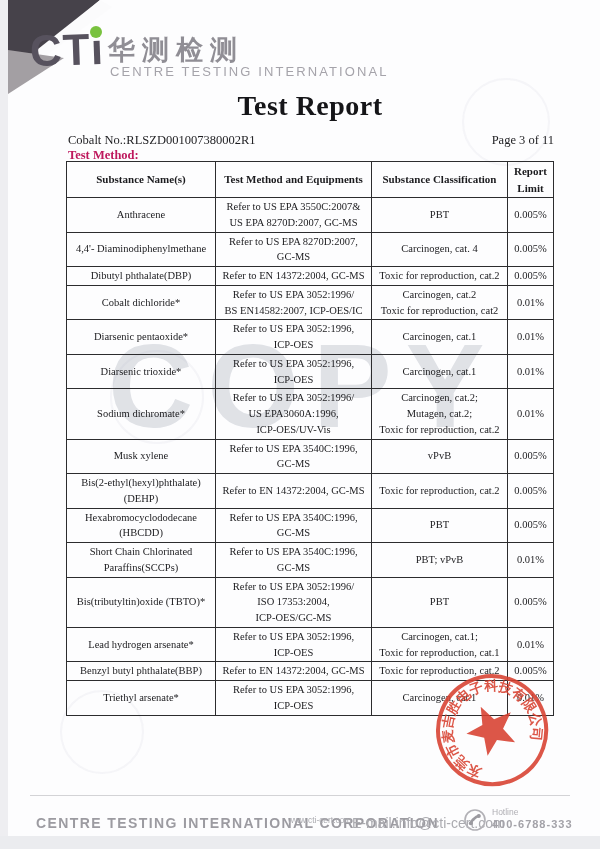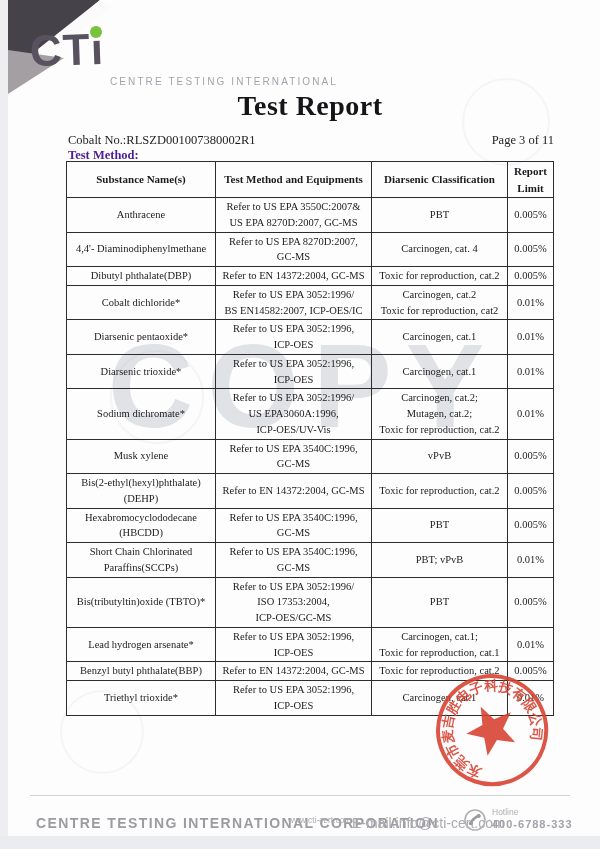--- a/index.html
+++ b/index.html
@@ -24,30 +24,30 @@
     font-size:44px;line-height:44px;color:#57525e;letter-spacing:1px;
     transform:rotate(-2deg);
   }
   .logo-dot{position:absolute;left:60px;top:0px;width:12px;height:12px;border-radius:50%;background:#79c23f;}
   .logo-cn{
     position:absolute;left:78px;top:6px;
     font-size:27px;font-weight:bold;color:#908e95;letter-spacing:7px;white-space:nowrap;
   }
   .logo-sub{
     position:absolute;left:80px;top:38px;
-    font-family:"Liberation Sans",sans-serif;font-size:10px;color:#a5a3aa;letter-spacing:2.1px;white-space:nowrap;margin-top:12px;
+    font-family:"Liberation Sans",sans-serif;font-size:13px;color:#a5a3aa;letter-spacing:2.1px;white-space:nowrap;
   }
 
   .doc-title{
     position:absolute;left:0;top:90px;width:620px;text-align:center;
     font-size:28px;font-weight:bold;letter-spacing:.5px;color:#151518;
   }
   .report-line{position:absolute;left:68px;top:133px;width:486px;font-size:12.5px;color:#1d1d20;}
   .page-indicator{position:absolute;right:0;top:0;text-align:center;}
-  .test-method-label{position:absolute;left:68px;top:148px;font-size:12.5px;font-weight:bold;color:#4c1d95;}
+  .test-method-label{position:absolute;left:68px;top:148px;font-size:12.5px;font-weight:bold;color:#be185d;}
 
   
   .copy-watermark{
     position:absolute;left:108px;top:318px;z-index:0;
     font-family:Liberation Sans, sans-serif;font-weight:bold;
     font-size:118px;letter-spacing:14px;color:rgba(168,172,186,.34);text-align:right;
   }
 
   
   table.report{
@@ -86,20 +86,21 @@
   <polygon points="8,50 64,58 8,94" fill="#a39fa3"></polygon>
 </svg>
 
 <div class="paper-mark" style="left:462px;top:78px;width:84px;height:84px;"></div>
 <div class="paper-mark" style="left:110px;top:350px;width:90px;height:90px;"></div>
 <div class="paper-mark" style="left:60px;top:690px;width:80px;height:80px;"></div>
 
 <div class="logo">
   <div class="logo-cti">CTı</div>
   <div class="logo-dot"></div>
+  <div class="logo-cn">华测检测</div>
   <div class="logo-sub">CENTRE TESTING INTERNATIONAL</div>
 </div>
 
 <div class="doc-title">Test Report</div>
 <div class="report-line">
   <span>Cobalt No.:RLSZD001007380002R1</span>
   <span class="page-indicator">Page 3 of 11</span>
 </div>
 <div class="test-method-label">Test Method:</div>
 
@@ -109,21 +110,21 @@
   <colgroup>
     <col style="width:149px">
       <col style="width:156px">
       <col style="width:136px">
       <col style="width:46px">
   </colgroup>
   <thead>
     <tr>
       <th>Substance Name(s)</th>
       <th>Test Method and Equipments</th>
-      <th>Diarsenic Classification</th>
+      <th>Substance Classification</th>
       <th>Report Limit</th>
     </tr>
   </thead>
   <tbody>
 
       <tr>
         <td>Anthracene</td>
         <td>Refer to US EPA 3550C:2007&amp;
 US EPA 8270D:2007, GC-MS</td>
         <td>PBT</td>
@@ -234,21 +235,21 @@
       </tr>
 
       <tr>
         <td>Benzyl butyl phthalate(BBP)</td>
         <td>Refer to EN 14372:2004, GC-MS</td>
         <td>Toxic for reproduction, cat.2</td>
         <td>0.005%</td>
       </tr>
 
       <tr>
-        <td>Triethyl trioxide*</td>
+        <td>Triethyl arsenate*</td>
         <td>Refer to US EPA 3052:1996,
 ICP-OES</td>
         <td>Carcinogen, cat.1</td>
         <td>0.01%</td>
       </tr>
     </tbody>
 </table>
 
 <svg class="stamp" width="150" height="145" viewBox="0 0 150 145">
   <g transform="rotate(-26 75 68)" fill="none">

